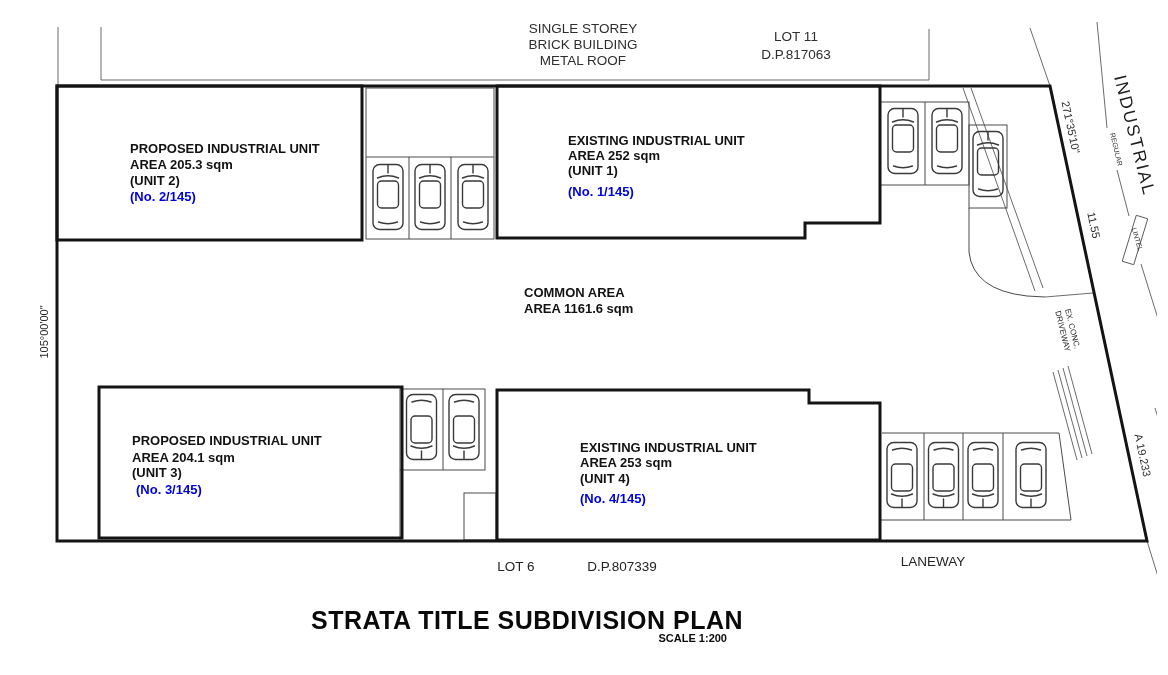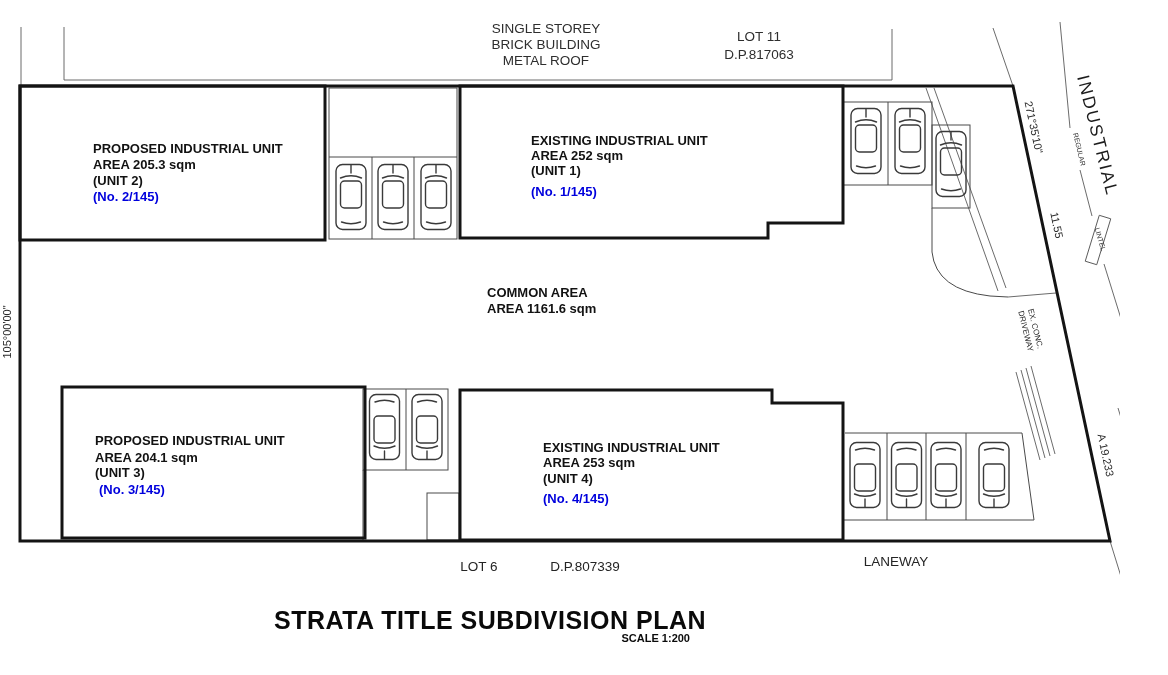--- a/index.html
+++ b/index.html
@@ -1,17 +1,17 @@
 <!DOCTYPE html>
 <html><head>
 <meta charset="utf-8">
 <style>
   html,body{margin:0;padding:0;background:#ffffff;}
   .page{width:1120px;height:675px;position:relative;background:#fff;overflow:hidden;
-        font-family:"Liberation Sans", sans-serif;}
+        font-family:"Liberation Sans", sans-serif;padding-left:37px;}
   svg{display:block;}
   text{font-family:"Liberation Sans", sans-serif;fill:#1f1f1f;}
   .t-note{font-size:13.5px;fill:#2e2e2e;}
   .t-unit{font-size:13px;font-weight:bold;fill:#121212;}
   .t-blue{font-size:13px;font-weight:bold;fill:#0000dd;}
   .t-dim{font-size:11px;fill:#2a2a2a;}
   .t-road{font-size:17.5px;letter-spacing:2px;fill:#1c1c1c;}
   .t-tiny{font-size:7px;fill:#333;}
   .t-small{font-size:8px;fill:#2a2a2a;}
   .t-label{font-size:13.5px;fill:#242424;}

